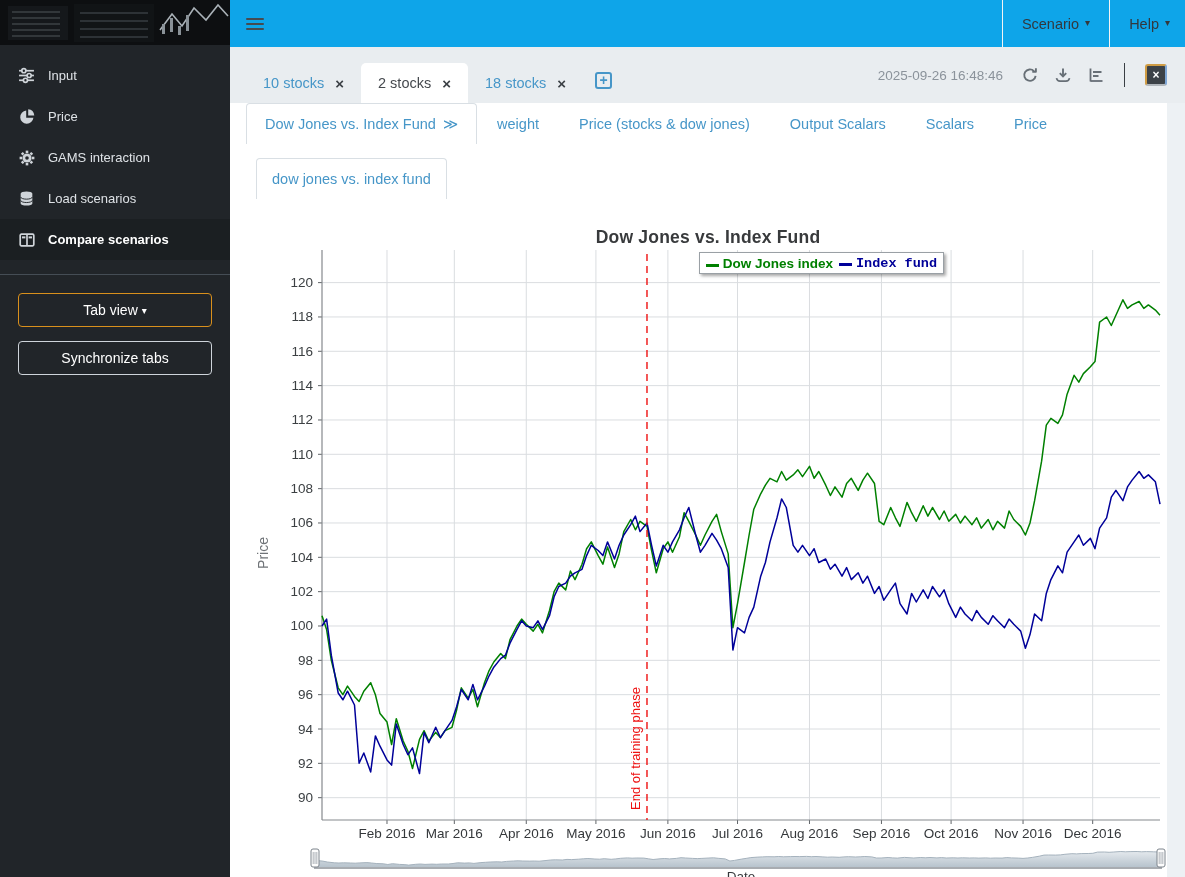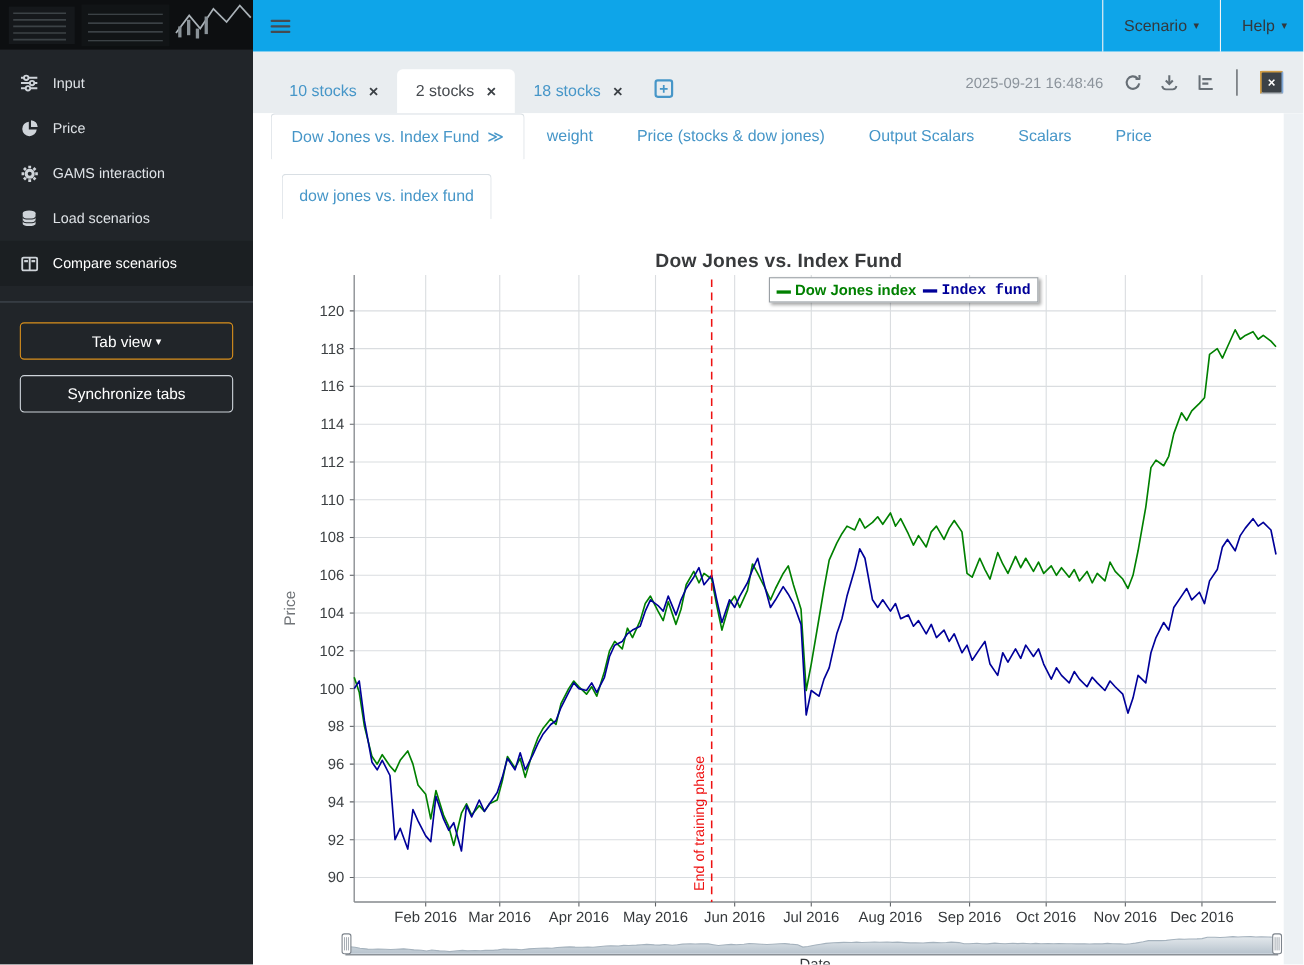--- a/index.html
+++ b/index.html
@@ -6,21 +6,21 @@
   html,body { width:1185px; height:877px; overflow:hidden; }
   body { font-family:"Liberation Sans", sans-serif; background:#fff; }
   #app { position:relative; width:1185px; height:877px; background:#fff; overflow:hidden; }
 
   
   .sidebar { position:absolute; left:0; top:0; width:230px; height:877px; background:#212529; z-index:5; }
   .brand { width:230px; height:45px; display:block; background:#101214; }
   .nav { padding-top:10px; }
   .nav-item { display:flex; align-items:center; gap:13px; padding:12px 18px; color:#dee2e6; font-size:13px; cursor:pointer; }
   .nav-item .nicon { width:17px; height:17px; color:#cfd4d9; flex:0 0 auto; display:flex; align-items:center; justify-content:center; }
-  .nav-item.active { color:#fff; font-weight:normal; background:#1b1f22;align-items:center; }
+  .nav-item.active { color:#fff; font-weight:bold; background:#1b1f22;align-items:center; }
   .side-divider { border-top:1px solid #454d55; margin:14px 0 18px 0; }
   .side-btn { display:block; width:194px; margin:0 auto 14px auto; padding:8px 0; text-align:center; color:#fff; font-size:14px; background:transparent; border-radius:4px; cursor:pointer; }
   .side-btn.orange { border:1px solid #d9901c; }
   .side-btn.gray { border:1px solid #ced4da; }
   .caret { font-size:10px; position:relative; top:-1px; }
 
   
   .topbar { position:absolute; left:230px; top:0; width:959px; height:47px; background:#0ea5e9; display:flex; align-items:center; }
   .hamburger { margin-left:16px; width:18px; cursor:pointer; }
   .hamburger div { height:2px; background:#454b51; margin:3px 0; border-radius:1px; }
@@ -202,21 +202,21 @@
         <span class="tab-close">×</span>
       </div>
       <div class="tab">
         <span>18 stocks</span>
         <span class="tab-close">×</span>
       </div>
       <div class="add-tab">+</div>
     </div>
 
     <div class="tab-tools">
-      <span class="timestamp">2025-09-21 16:48:46</span>
+      <span class="timestamp">2025-09-26 16:48:46</span>
       <span class="tool-icon">
         <svg viewBox="0 0 16 16" width="16" height="16" fill="none" stroke="currentColor" stroke-width="1.9">
             <path d="M13.6 8.8A5.7 5.7 0 1 1 12 4.1"></path>
             <path d="M13.9 1.2v3.6h-3.6" stroke-linejoin="round"></path>
           </svg>
       </span>
       <span class="tool-icon">
         <svg viewBox="0 0 16 16" width="16" height="16" fill="none" stroke="currentColor" stroke-width="1.9">
             <path d="M8 1.5v7.5"></path>
             <path d="M4.8 6.2L8 9.4l3.2-3.2"></path>

